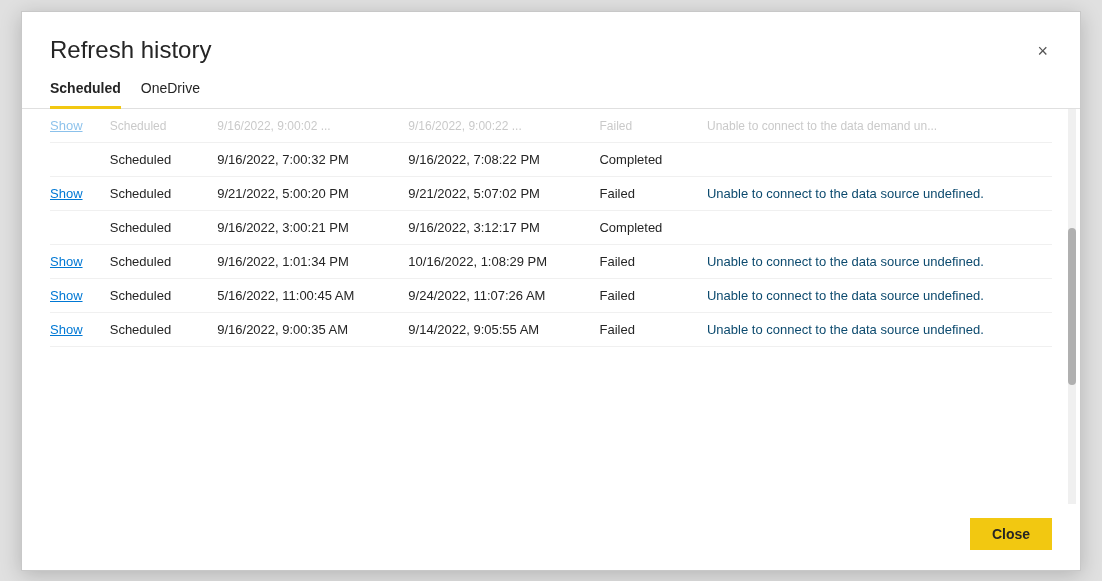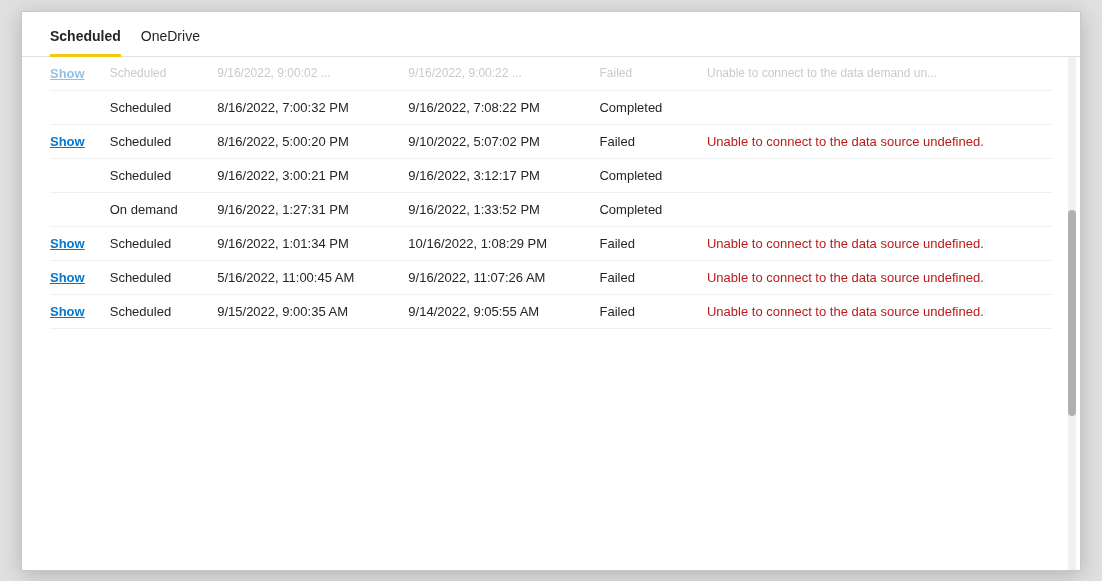--- a/index.html
+++ b/index.html
@@ -83,27 +83,26 @@
       vertical-align: middle;
       white-space: nowrap;
       color: #252525;
       font-size: 13px;
     }
     td.show-link a {
       color: #0078d4;
       text-decoration: underline;
       cursor: pointer;
       font-size: 13px;
-      font-weight: bold;
     }
     td.type-col { min-width: 90px; }
     td.start-col { min-width: 160px; }
     td.end-col { min-width: 160px; }
     td.status-col { min-width: 90px; }
-    td.error-col { color: #b91c1c; }
+    td.error-col { color: #0c4a6e; }
     .first-row-partial {
       opacity: 0.45;
       border-bottom: 1px solid #f0f0f0;
     }
     .first-row-partial td {
       color: #888;
       font-size: 12px;
       overflow: hidden;
       text-overflow: ellipsis;
     }
@@ -145,93 +144,92 @@
       width: 8px;
       height: 40%;
       background: #b0b0b0;
       border-radius: 4px;
     }
   </style>
 </head>
 <body>
 
 <div class="modal">
+  <div class="modal-header">
+    <h1 class="modal-title">Refresh history</h1>
+    <button class="close-btn">×</button>
+  </div>
 
   <div class="tabs">
     <div class="tab active">Scheduled</div>
     <div class="tab">OneDrive</div>
   </div>
 
   <div class="table-container" style="position:relative;">
     <table>
       <tbody id="table-body">
       <tr class="first-row-partial">
             <td class="show-link" style="min-width: 50px;"><a href="#">Show</a></td>
             <td class="type-col">Scheduled</td>
             <td class="start-col"><span class="truncated">9/16/2022, 9:00:02 ...</span></td>
             <td class="end-col"><span class="truncated">9/16/2022, 9:00:22 ...</span></td>
             <td class="status-col">Failed</td>
             <td class="error-col"><span class="truncated" style="max-width: 260px;">Unable to connect to the data demand un...</span></td>
           </tr>
           <tr>
             <td class="show-link" style="min-width: 50px;"></td>
             <td class="type-col">Scheduled</td>
-            <td class="start-col">8/16/2022, 7:00:32 PM</td>
+            <td class="start-col">9/16/2022, 7:00:32 PM</td>
             <td class="end-col">9/16/2022, 7:08:22 PM</td>
             <td class="status-col">Completed</td>
             <td class="error-col"></td>
           </tr>
           <tr>
             <td class="show-link" style="min-width: 50px;"><a href="#">Show</a></td>
             <td class="type-col">Scheduled</td>
-            <td class="start-col">8/16/2022, 5:00:20 PM</td>
-            <td class="end-col">9/10/2022, 5:07:02 PM</td>
+            <td class="start-col">9/21/2022, 5:00:20 PM</td>
+            <td class="end-col">9/21/2022, 5:07:02 PM</td>
             <td class="status-col">Failed</td>
             <td class="error-col">Unable to connect to the data source undefined.</td>
           </tr>
           <tr>
             <td class="show-link" style="min-width: 50px;"></td>
             <td class="type-col">Scheduled</td>
             <td class="start-col">9/16/2022, 3:00:21 PM</td>
             <td class="end-col">9/16/2022, 3:12:17 PM</td>
             <td class="status-col">Completed</td>
             <td class="error-col"></td>
           </tr>
           <tr>
-            <td class="show-link" style="min-width: 50px;"></td>
-            <td class="type-col">On demand</td>
-            <td class="start-col">9/16/2022, 1:27:31 PM</td>
-            <td class="end-col">9/16/2022, 1:33:52 PM</td>
-            <td class="status-col">Completed</td>
-            <td class="error-col"></td>
-          </tr>
-          <tr>
             <td class="show-link" style="min-width: 50px;"><a href="#">Show</a></td>
             <td class="type-col">Scheduled</td>
             <td class="start-col">9/16/2022, 1:01:34 PM</td>
             <td class="end-col">10/16/2022, 1:08:29 PM</td>
             <td class="status-col">Failed</td>
             <td class="error-col">Unable to connect to the data source undefined.</td>
           </tr>
           <tr>
             <td class="show-link" style="min-width: 50px;"><a href="#">Show</a></td>
             <td class="type-col">Scheduled</td>
             <td class="start-col">5/16/2022, 11:00:45 AM</td>
-            <td class="end-col">9/16/2022, 11:07:26 AM</td>
-            <td class="status-col">Failed</td>
-            <td class="error-col">Unable to connect to the data source undefined.</td>
-          </tr>
-          <tr>
-            <td class="show-link" style="min-width: 50px;"><a href="#">Show</a></td>
-            <td class="type-col">Scheduled</td>
-            <td class="start-col">9/15/2022, 9:00:35 AM</td>
+            <td class="end-col">9/24/2022, 11:07:26 AM</td>
+            <td class="status-col">Failed</td>
+            <td class="error-col">Unable to connect to the data source undefined.</td>
+          </tr>
+          <tr>
+            <td class="show-link" style="min-width: 50px;"><a href="#">Show</a></td>
+            <td class="type-col">Scheduled</td>
+            <td class="start-col">9/16/2022, 9:00:35 AM</td>
             <td class="end-col">9/14/2022, 9:05:55 AM</td>
             <td class="status-col">Failed</td>
             <td class="error-col">Unable to connect to the data source undefined.</td>
           </tr>
         </tbody>
     </table>
     <div class="scrollbar-track">
       <div class="scrollbar-thumb"></div>
     </div>
   </div>
 
+  <div class="modal-footer">
+    <button class="close-action-btn">Close</button>
+  </div>
 </div>
 
 </body></html>

